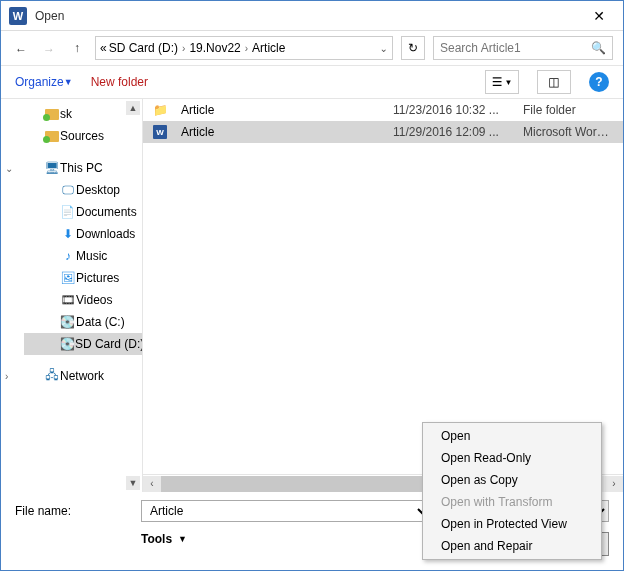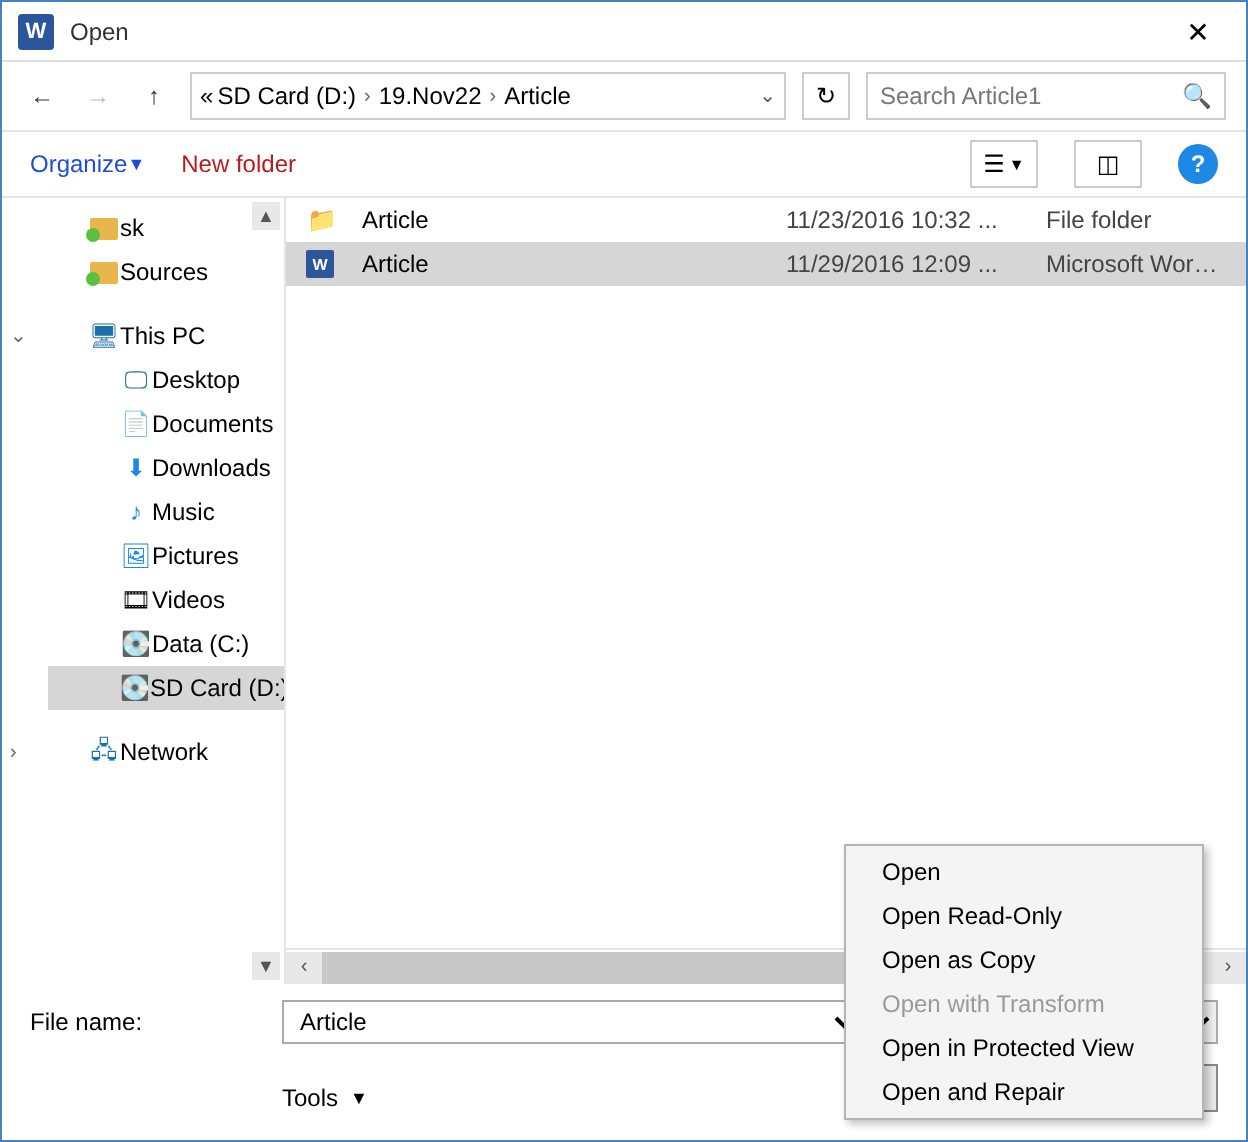--- a/index.html
+++ b/index.html
@@ -51,21 +51,21 @@
 .hscroll { height:18px; display:flex; align-items:center; border-top:1px solid #e5e5e5;}
 .hscroll .sbtn{ width:18px; height:16px; background:#e8e8e8; display:flex; align-items:center; justify-content:center; font-size:10px; color:#555; cursor:pointer;}
 .hscroll .track{ flex:1; height:16px; background:#f0f0f0; position:relative;}
 .hscroll .thumb{ position:absolute; left:0; top:0; height:16px; width:85%; background:#c8c8c8;}
 
 .bottombar { padding:8px 14px 14px 14px; display:flex; flex-direction:column; gap:10px;}
 .filerow-input { display:flex; align-items:center; gap:8px;}
 .filerow-input label{ width:118px; text-align:left; padding-right:4px;}
 .filerow-input select.filename{ flex:1; height:22px; border:1px solid #aaa; padding:0 4px; background:#fff;}
 .filerow-input select.filter{ width:170px; height:22px; border:1px solid #aaa; background:#f0f0f0; padding:0 4px;}
-.actionrow { display:flex; align-items:flex-end; gap:10px; justify-content:flex-end;}
+.actionrow { display:flex; align-items:flex-start; gap:10px; justify-content:flex-end;font-weight:bold;}
 .tools { margin-right:auto; margin-left:126px; display:flex; align-items:center; gap:6px; cursor:pointer;}
 .btn { height:24px; border:1px solid #888; background:#eaeaea; display:flex; align-items:center; justify-content:center; cursor:pointer; padding:0 4px;}
 .btn.open { width:78px; border:1px solid #2a5db0; box-shadow:0 0 0 1px #7aa7e0 inset; padding:0;}
 .btn.open .main{ flex:1; text-align:center; text-decoration:underline; }
 .btn.open .drop{ width:16px; border-left:1px solid #888; display:flex; align-items:center; justify-content:center; font-size:9px;}
 .btn.cancel{ width:78px;}
 
 .menu { position:absolute; left:422px; top:422px; width:180px; background:#f4f4f4; border:1px solid #b5b5b5; box-shadow:2px 2px 4px rgba(0,0,0,.25); padding:2px 0;}
 .menu-item { height:22px; display:flex; align-items:center; padding:0 18px; cursor:pointer;}
 .menu-item.hover{ background:#dcdcdc;}

